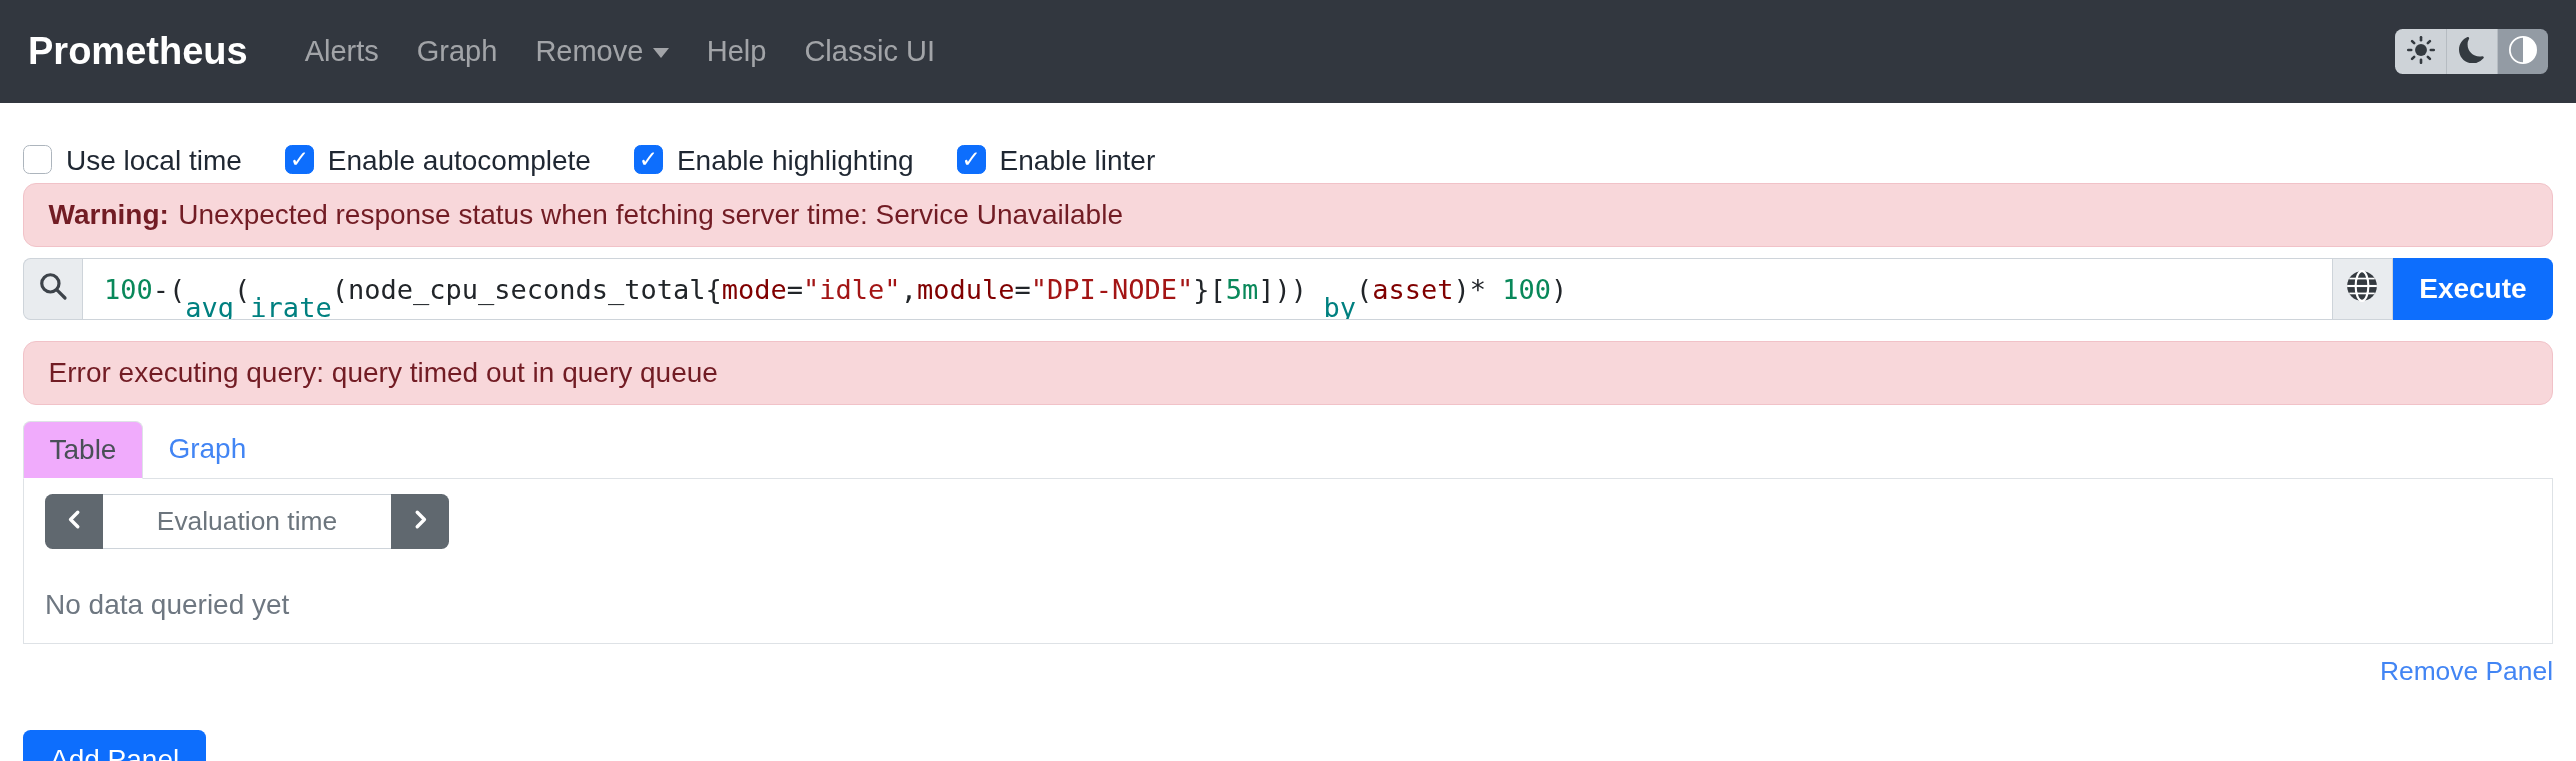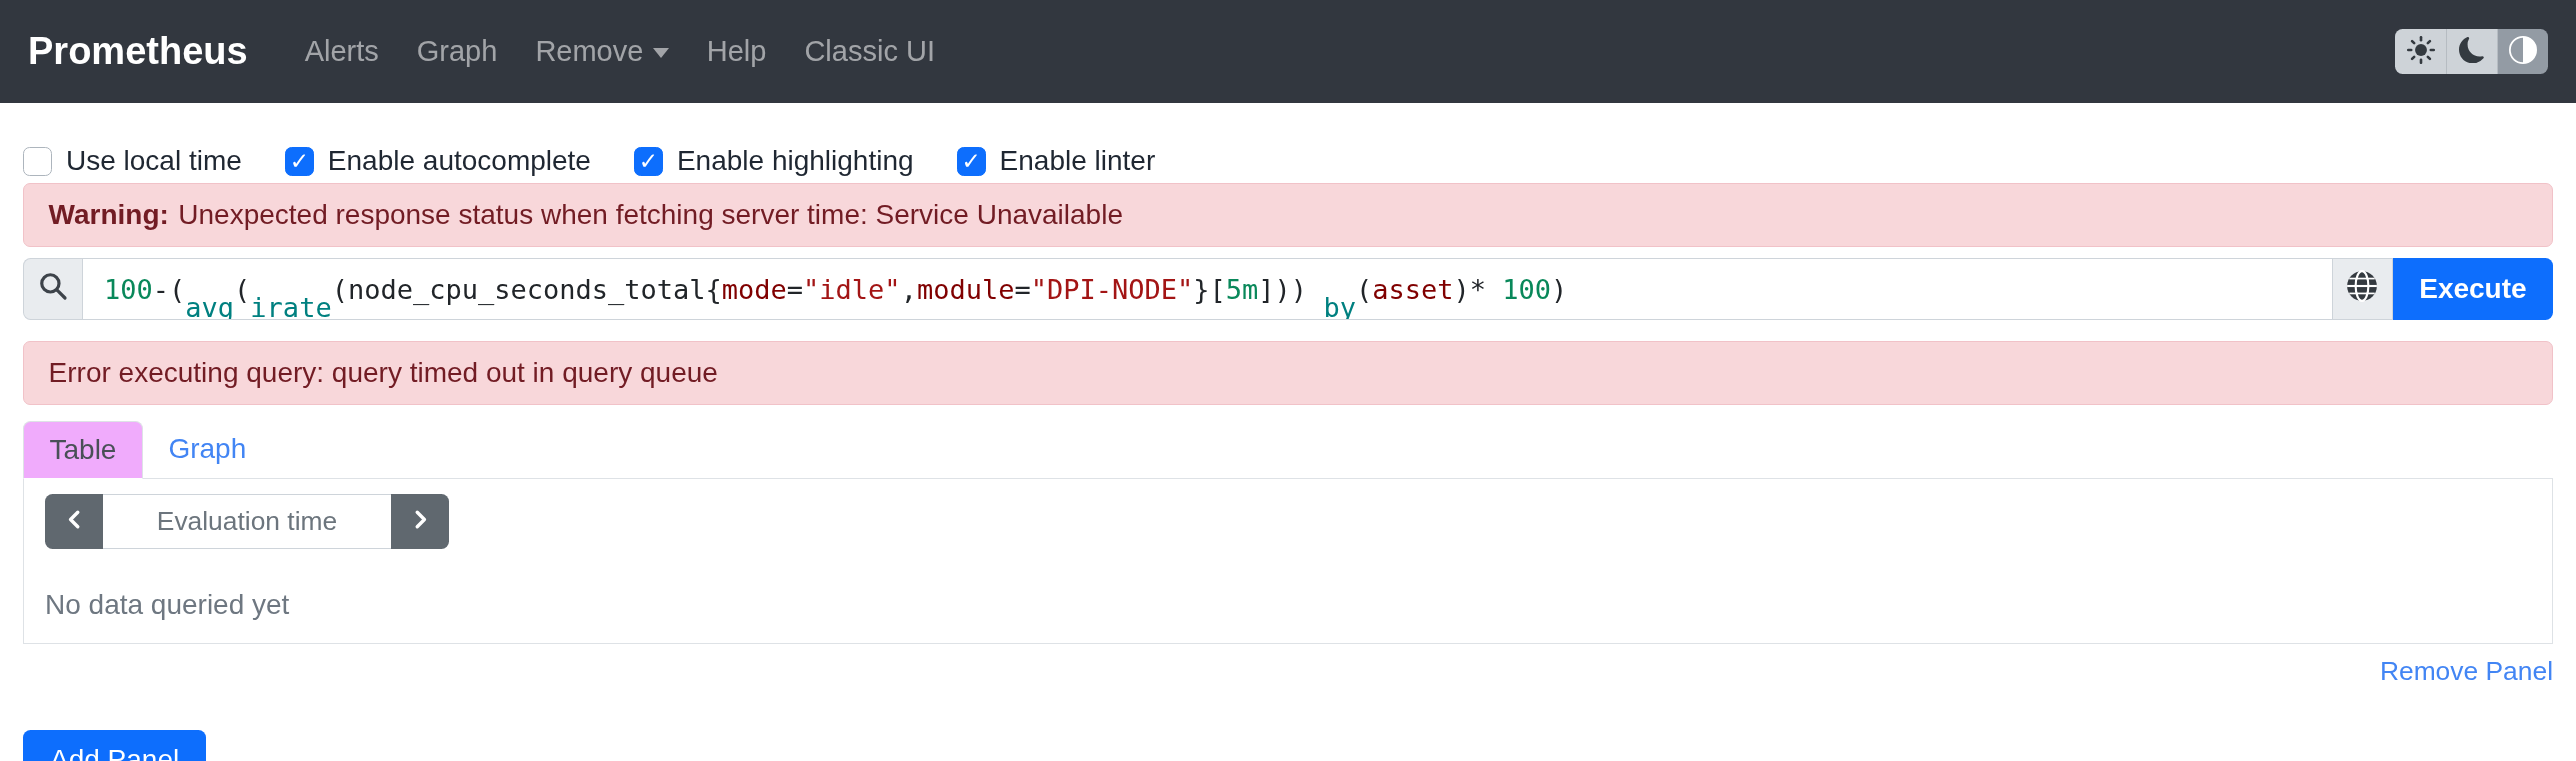--- a/index.html
+++ b/index.html
@@ -21,31 +21,31 @@
   .theme-group { margin-left:auto; display:flex; border-radius:7.6px; overflow:hidden; }
   .theme-btn { width:51px; height:45px; display:flex; align-items:center; justify-content:center;
                background:#ced3d8; border:none; cursor:pointer; padding:0; }
   .theme-btn + .theme-btn { border-left:0.9px solid #b6bcc2; }
   .theme-btn svg { fill:#343a40; }
   .theme-btn.active { background:#939ba4; }
   .theme-btn.active svg { fill:#fff; }
 
   
   .options-row { display:flex; align-items:center; gap:43px; padding:17px 23px 0; height:59px; }
-  .option { display:flex; align-items:center; gap:14px; cursor:pointer;margin-top:40px; }
+  .option { display:flex; gap:14px; cursor:pointer;margin-top:40px; }
   .checkbox { width:29px; height:29px; border:1.9px solid #adb5bd; border-radius:6.6px; background:#fff;
               display:flex; align-items:center; justify-content:center; flex:0 0 auto; }
   .checkbox.checked { background:var(--primary); border-color:var(--primary); }
   .checkbox.checked::after { content:"✓"; color:#fff; font-size:23px; font-weight:bold; line-height:1; }
   .option-label { color:#1f2732; }
 
   
   .alert { margin:21px 23px 0; min-height:64px; display:flex; align-items:center;
            background:var(--alert-bg); border:1.9px solid var(--alert-border); color:var(--alert-text);
-           border-radius:7px; padding:13.2px 24.6px; font-size:28px; }
+           border-radius:13px; padding:13.2px 24.6px; font-size:28px; }
   .alert b { margin-right:9.4px; }
 
   
   .query-row { display:flex; margin:11.3px 23px 0; height:62px; }
   .addon-left { width:59px; display:flex; align-items:center; justify-content:center;
                 background:var(--addon-bg); border:1.9px solid var(--input-border); border-right:none;
                 border-radius:7.6px 0 0 7.6px; }
   .expr { flex:1; display:flex; align-items:center; background:#fff;
           border:1.9px solid var(--input-border); padding:0 21px;
           font-family:"DejaVu Sans Mono","Liberation Mono",monospace; font-size:27px;

